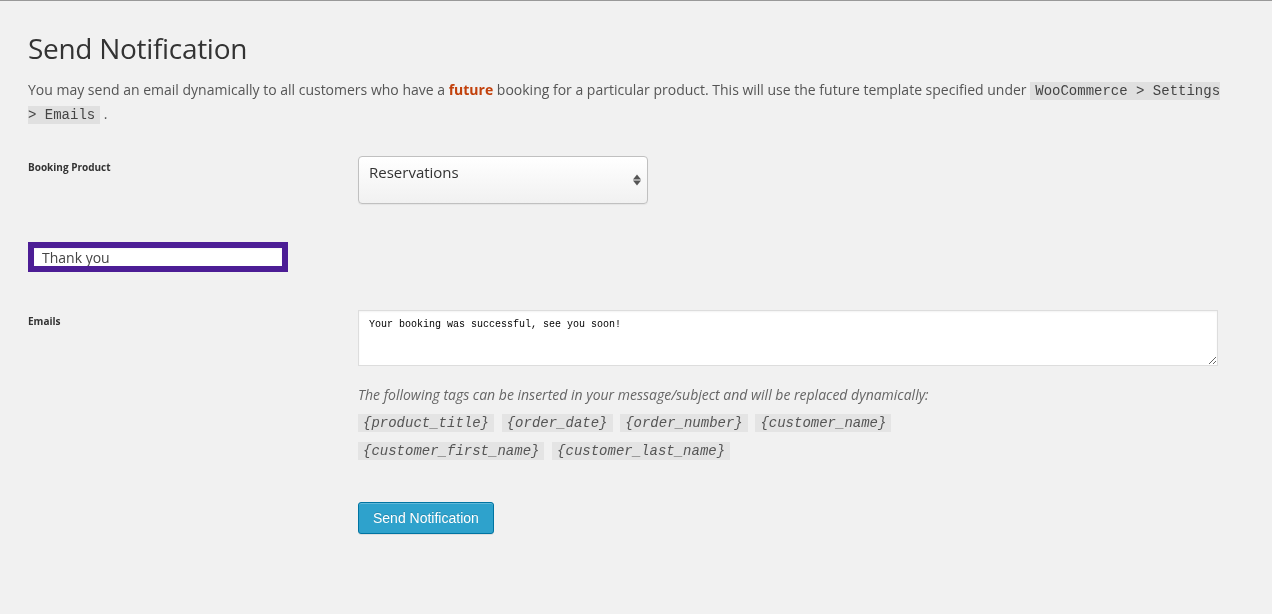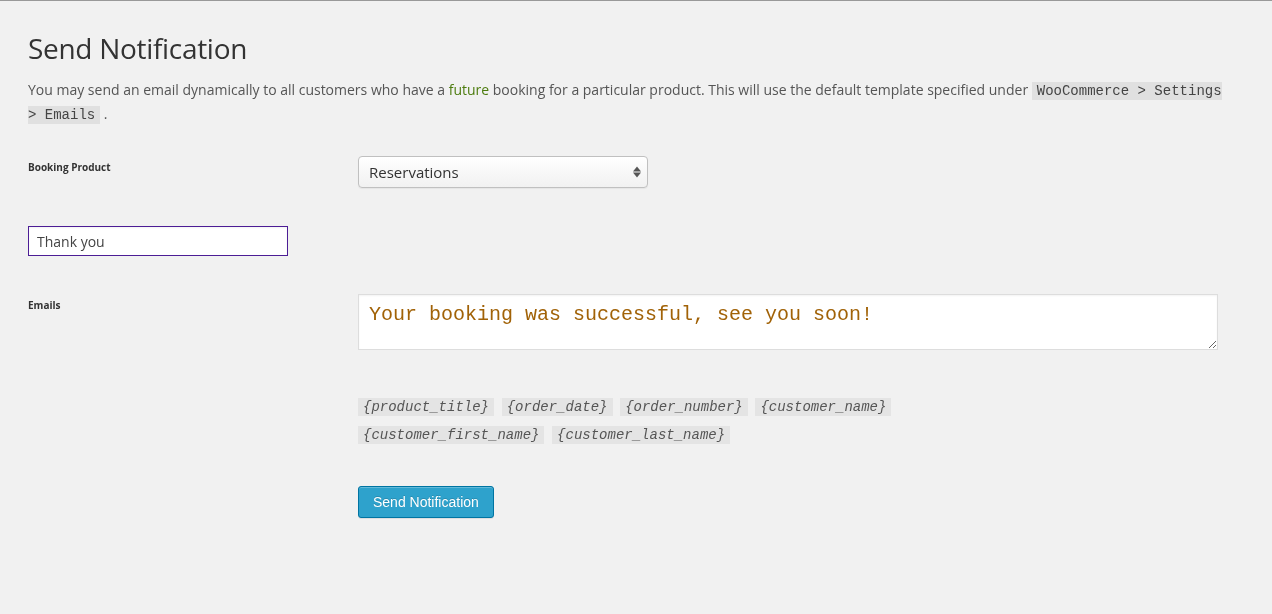--- a/index.html
+++ b/index.html
@@ -22,21 +22,21 @@
       margin: 18px 0 12px 0;
       letter-spacing: -0.3px;
     }
     p.description {
       font-size: 14px;
       line-height: 1.55;
       color: #555;
       margin: 0 0 30px 0;
       max-width: 1200px;
     }
-    p.description strong { font-weight: 400; color: #4d7c0f; }
+    p.description strong { font-weight: 700; color: #c2410c; }
     code, .tag-badge {
       font-family: "Courier New", Courier, monospace;
       background: #e0e0e0;
       padding: 1px 5px;
       font-size: 14px;
       color: #444;
     }
     .form-row {
       display: flex;
       align-items: flex-start;
@@ -52,21 +52,21 @@
     }
     .form-row .field-cell { flex: 1; }
     .select-wrap {
       position: relative;
       display: inline-block;
       width: 290px;
       background: linear-gradient(#ffffff, #f1f1f1);
       border: 1px solid #c0c0c0;
       border-radius: 4px;
       box-shadow: 0 1px 0 rgba(255,255,255,0.8) inset, 0 1px 1px rgba(0,0,0,0.05);
-      height: 32px;
+      height: 48px;
       line-height: 30px;
       padding: 0 28px 0 10px;
       font-size: 15px;
       color: #333;
       cursor: default;
     }
     .select-arrows {
       position: absolute;
       right: 6px;
       top: 50%;
@@ -76,38 +76,38 @@
       gap: 1px;
     }
     .select-arrows span {
       width: 0; height: 0; border-left: 4px solid transparent; border-right: 4px solid transparent;
     }
     .select-arrows .up { border-bottom: 5px solid #555; }
     .select-arrows .down { border-top: 5px solid #555; }
     input.text-field {
       width: 260px;
       height: 30px;
-      border: 1px solid #4c1d95;
+      border: 6px solid #4c1d95;
       background: #fff;
       padding: 4px 8px;
       font-size: 14px;
       color: #444;
       font-family: inherit;
       box-shadow: inset 0 1px 2px rgba(0,0,0,0.05);
     }
     textarea.msg-field {
       width: 860px;
       max-width: 100%;
       height: 56px;
       border: 1px solid #ddd;
       background: #fff;
       padding: 8px 10px;
-      font-size: 20px;
+      font-size: 10px;
       font-family: "Courier New", Courier, monospace;
-      color: #a16207;
+      color: #000000;
       resize: both;
       box-shadow: inset 0 1px 2px rgba(0,0,0,0.05);
     }
     .tags-note {
       margin-top: 12px;
       font-style: italic;
       color: #666;
       font-size: 14px;
       line-height: 1.9;
       max-width: 720px;
@@ -134,21 +134,21 @@
     }
     .submit-row { margin-left: 330px; margin-top: 18px; }
   </style>
 </head>
 <body>
 
 <div class="wrap">
   <h1 class="page-title">Send Notification</h1>
 
   <p class="description">
-    <span>You may send an email dynamically to all customers who have a </span><strong>future</strong><span> booking for a particular product. This will use the default template specified under </span><code>WooCommerce &gt; Settings &gt; Emails</code><span> .</span>
+    <span>You may send an email dynamically to all customers who have a </span><strong>future</strong><span> booking for a particular product. This will use the future template specified under </span><code>WooCommerce &gt; Settings &gt; Emails</code><span> .</span>
   </p>
 
   <div class="form-row">
     <div class="label-cell">Booking Product</div>
     <div class="field-cell">
       <div class="select-wrap">
         <span>Reservations</span>
         <div class="select-arrows">
           <span class="up"></span>
             <span class="down"></span>
@@ -161,21 +161,21 @@
     <div class="field-cell">
       <input type="text" class="text-field" value="Thank you" style="">
     </div>
   </div>
 
   <div class="form-row">
     <div class="label-cell">Emails</div>
     <div class="field-cell">
       <textarea class="msg-field" style="">Your booking was successful, see you soon!</textarea>
       <div class="tags-note">
-        <br>
+        <span>The following tags can be inserted in your message/subject and will be replaced dynamically:</span><br>
         <span id="tags-container"><span class="tag-badge">{product_title}</span> <span class="tag-badge">{order_date}</span> <span class="tag-badge">{order_number}</span> <span class="tag-badge">{customer_name}</span> <span class="tag-badge">{customer_first_name}</span> <span class="tag-badge">{customer_last_name}</span> </span>
       </div>
     </div>
   </div>
 
   <div class="submit-row">
     <button class="btn-primary">Send Notification</button>
   </div>
 </div>
 

